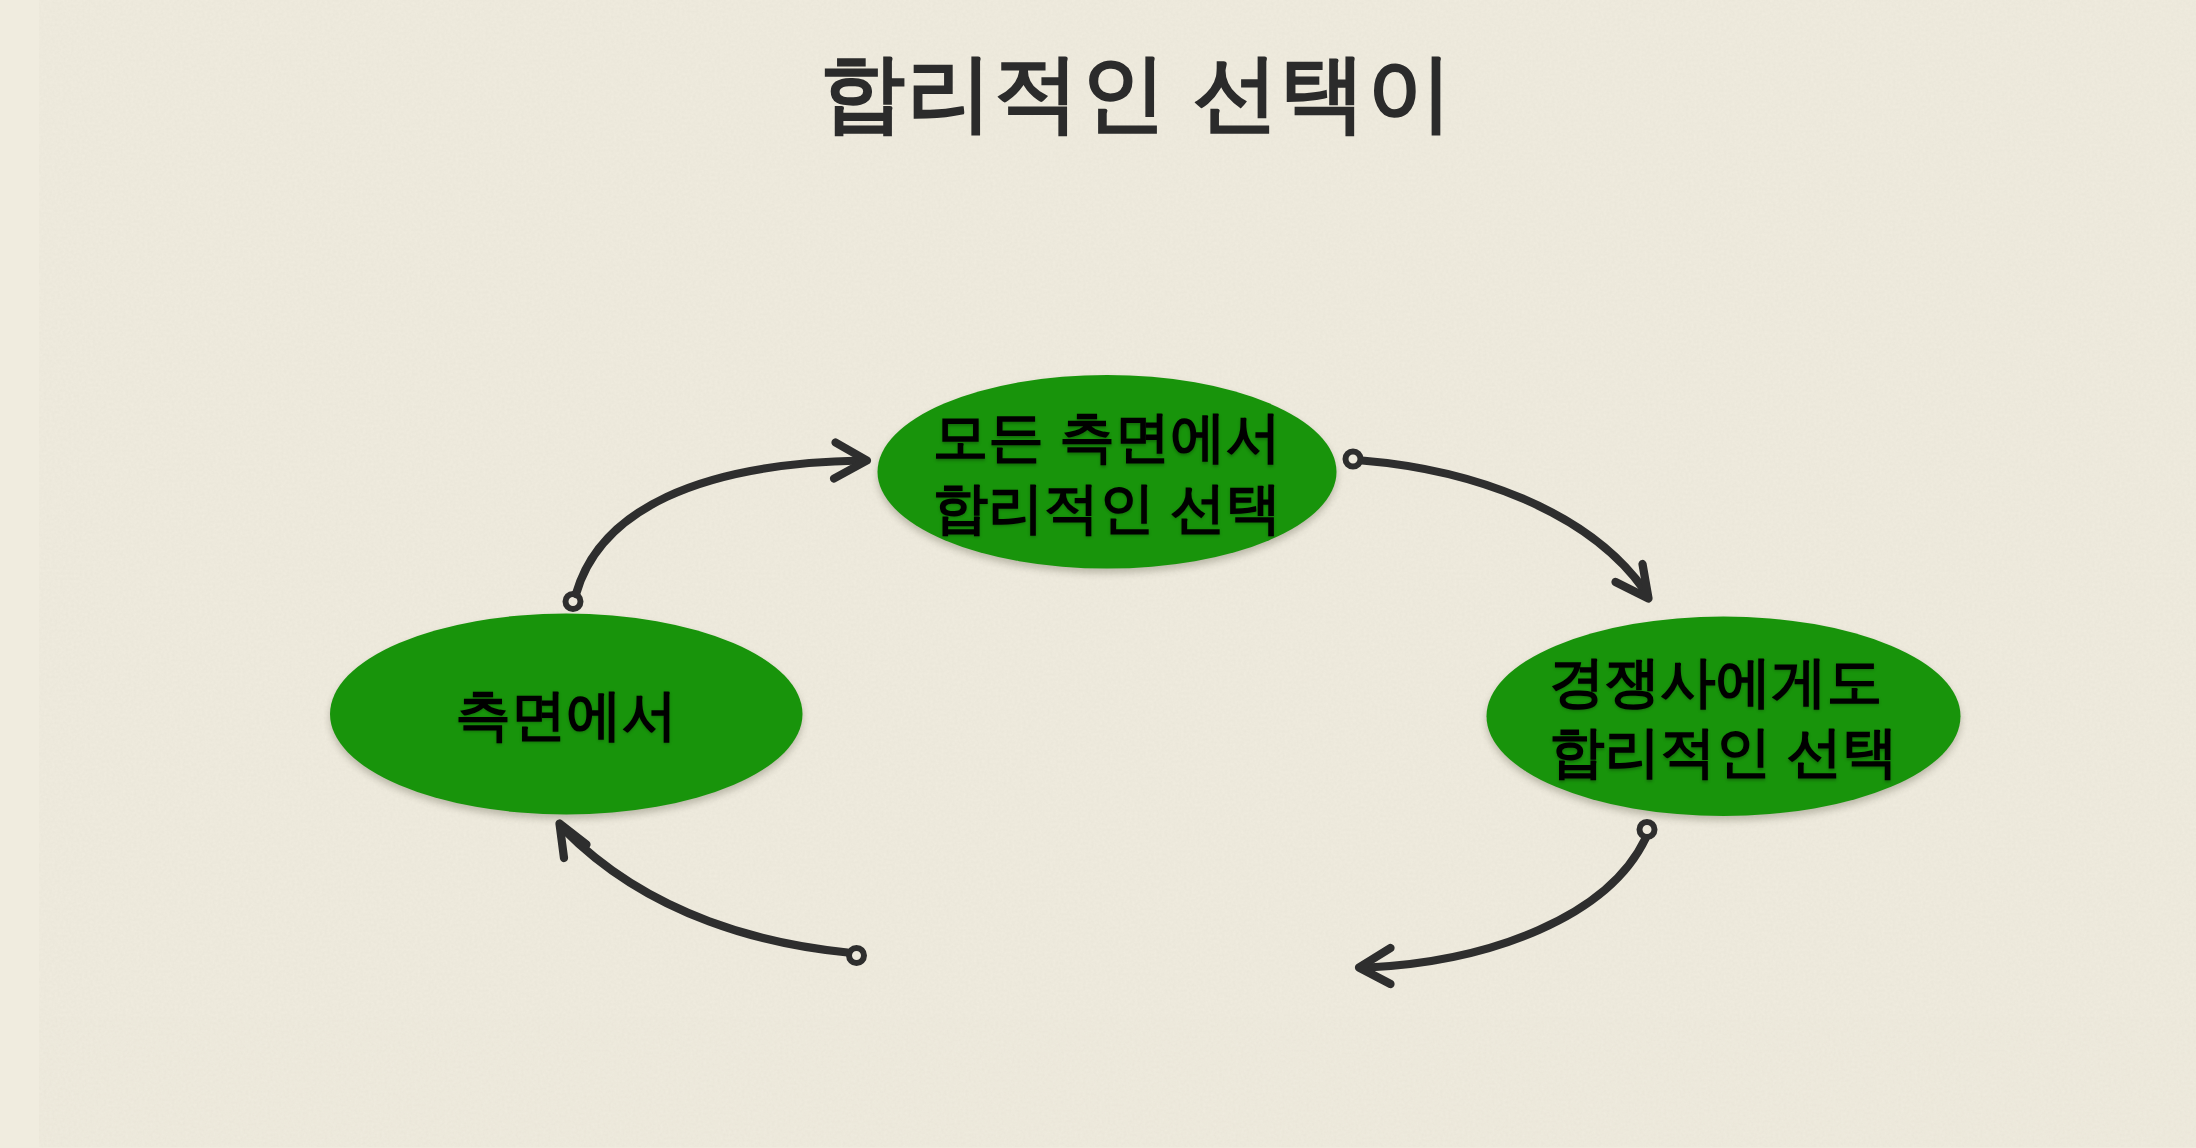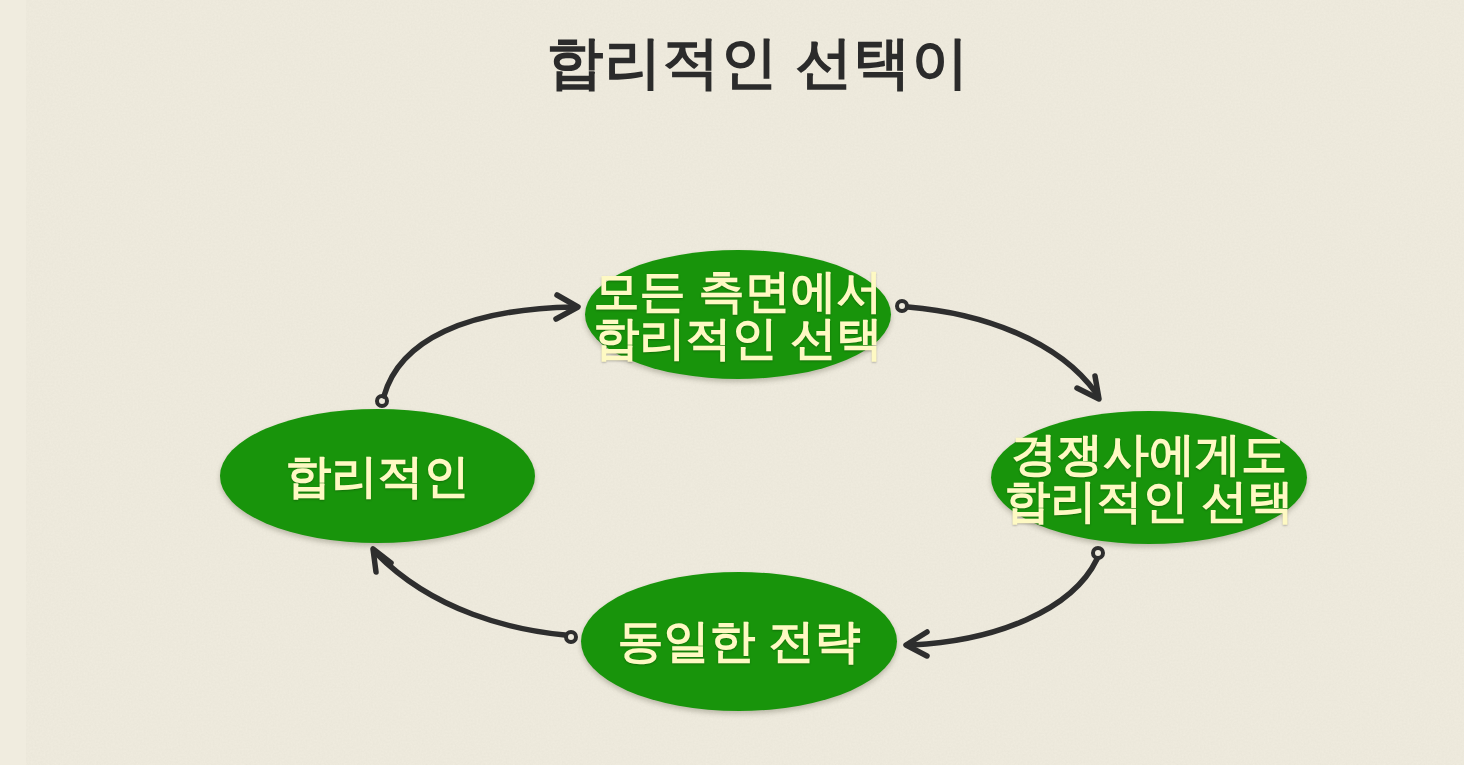--- a/index.html
+++ b/index.html
@@ -61,25 +61,24 @@
     position: absolute;
     background: #18940b;
     border-radius: 50%;
     display: flex;
     align-items: center;
     justify-content: center;
     z-index: 2;
     box-shadow: 0 3px 5px rgba(60,60,40,0.28);
   }
   .node-label {
-    color: #fef9c3;
-    font-size: 46px;
+    color: #000000;
+    font-size: 37px;
     font-weight: 700;
     line-height: 47px;
-    text-align: center;
     white-space: pre-line;
     text-shadow: 0 1px 2px rgba(0,0,0,0.25);
   }
   .node-top    { left: 559px; top: 250px; width: 306px; height: 129px; }
   .node-right  { left: 965px; top: 411px; width: 316px; height: 133px; }
   .node-left   { left: 194px; top: 409px; width: 315px; height: 134px; }
   .node-bottom { left: 555px; top: 572px; width: 316px; height: 139px; }
 </style>
 </head>
 <body>
@@ -128,21 +127,18 @@
   <div class="node node-top">
     <div class="node-label">모든 측면에서
 합리적인 선택</div>
   </div>
 
   <div class="node node-right">
     <div class="node-label">경쟁사에게도
 합리적인 선택</div>
   </div>
 
-  <div class="node node-bottom">
-    <div class="node-label">동일한 전략</div>
-  </div>
 
   <div class="node node-left">
-    <div class="node-label">합리적인</div>
+    <div class="node-label">측면에서</div>
   </div>
 
 </div>
 
 </body></html>

